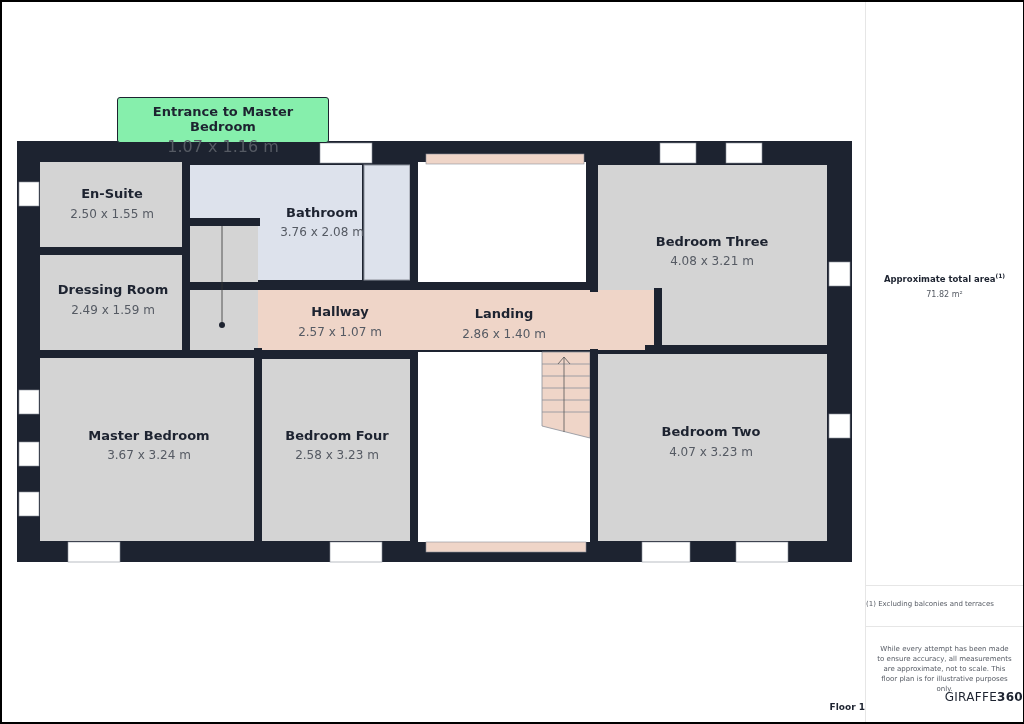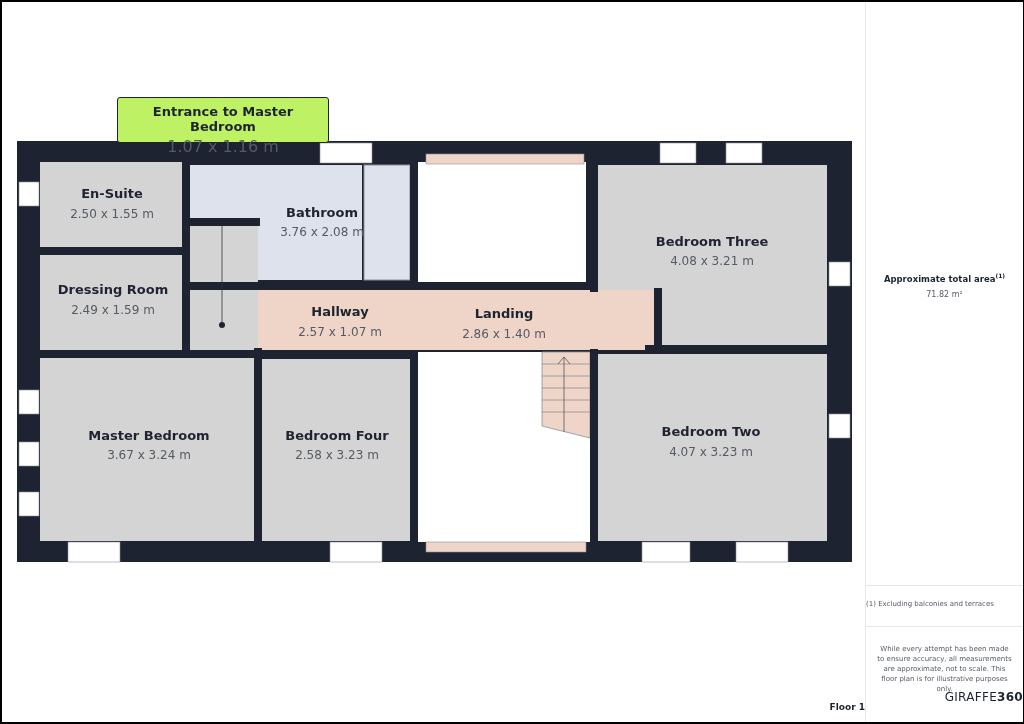--- a/index.html
+++ b/index.html
@@ -3,21 +3,21 @@
 <meta charset="utf-8">
 <style>
   html, body { margin:0; padding:0; background:#000; }
   body { width:1024px; height:724px; overflow:hidden; font-family:"DejaVu Sans", sans-serif; }
   .frame { position:absolute; left:2px; top:2px; width:1020px; height:720px; background:#fff; }
   .plan-area { position:absolute; left:0; top:0; width:863px; height:720px; }
   .sidebar { position:absolute; left:863px; top:0; width:157px; height:720px; border-left:1px solid #e6e6e6; background:#fff; }
   svg.plan { position:absolute; left:0; top:0; }
   .room-name { font-family:"DejaVu Sans", sans-serif; font-weight:bold; font-size:13px; fill:#1d2330; }
   .room-dim  { font-family:"DejaVu Sans", sans-serif; font-size:12px; fill:#555a63; }
-  .callout { position:absolute; left:115px; top:95px; width:210px; height:44px; background:#bef264; border:1px solid #1d2330; border-radius:3px; text-align:center; }
+  .callout { position:absolute; left:115px; top:95px; width:210px; height:44px; background:#86efac; border:1px solid #1d2330; border-radius:3px; text-align:center; }
   .callout .n { font-weight:bold; font-size:13px; color:#1d2330; margin-top:6px; }
   .callout .d { font-size:16px; color:#555a63; margin-top:3px; }
   .floor-label { position:absolute; left:0; width:863px; top:700px; text-align:right; font-size:9px; font-weight:bold; color:#1d2330; }
   .area-box { position:absolute; top:270px; left:0; width:157px; text-align:center; }
   .area-title { font-size:8.5px; font-weight:bold; color:#1d2330; }
   .area-title sup { font-size:6px; }
   .area-value { font-size:8px; color:#555a63; margin-top:6px; }
   .sep { position:absolute; left:0; width:157px; height:1px; background:#e6e6e6; }
   .footnote { position:absolute; top:598px; left:0; width:157px; text-align:left; font-size:7px; color:#555a63; }
   .disclaimer { position:absolute; top:642px; left:10px; width:137px; text-align:center; font-size:7px; line-height:10px; color:#555a63; }

